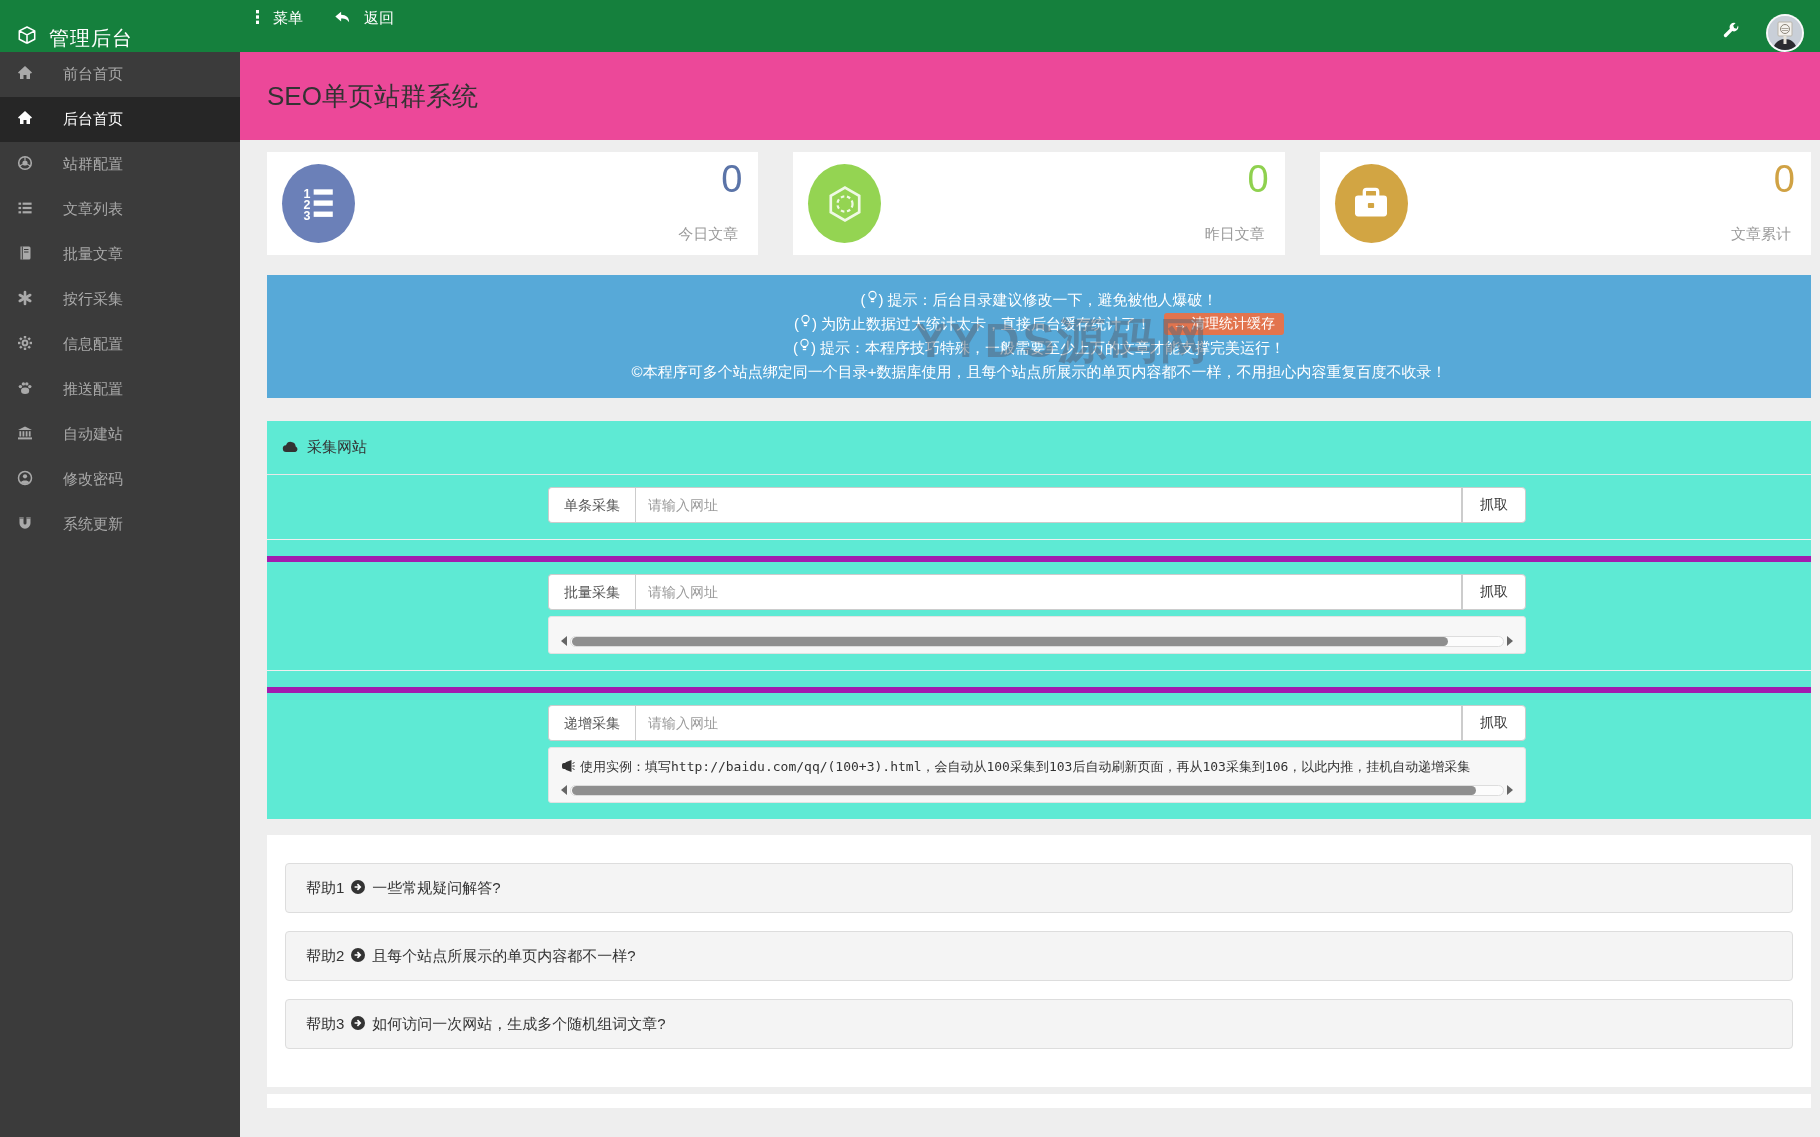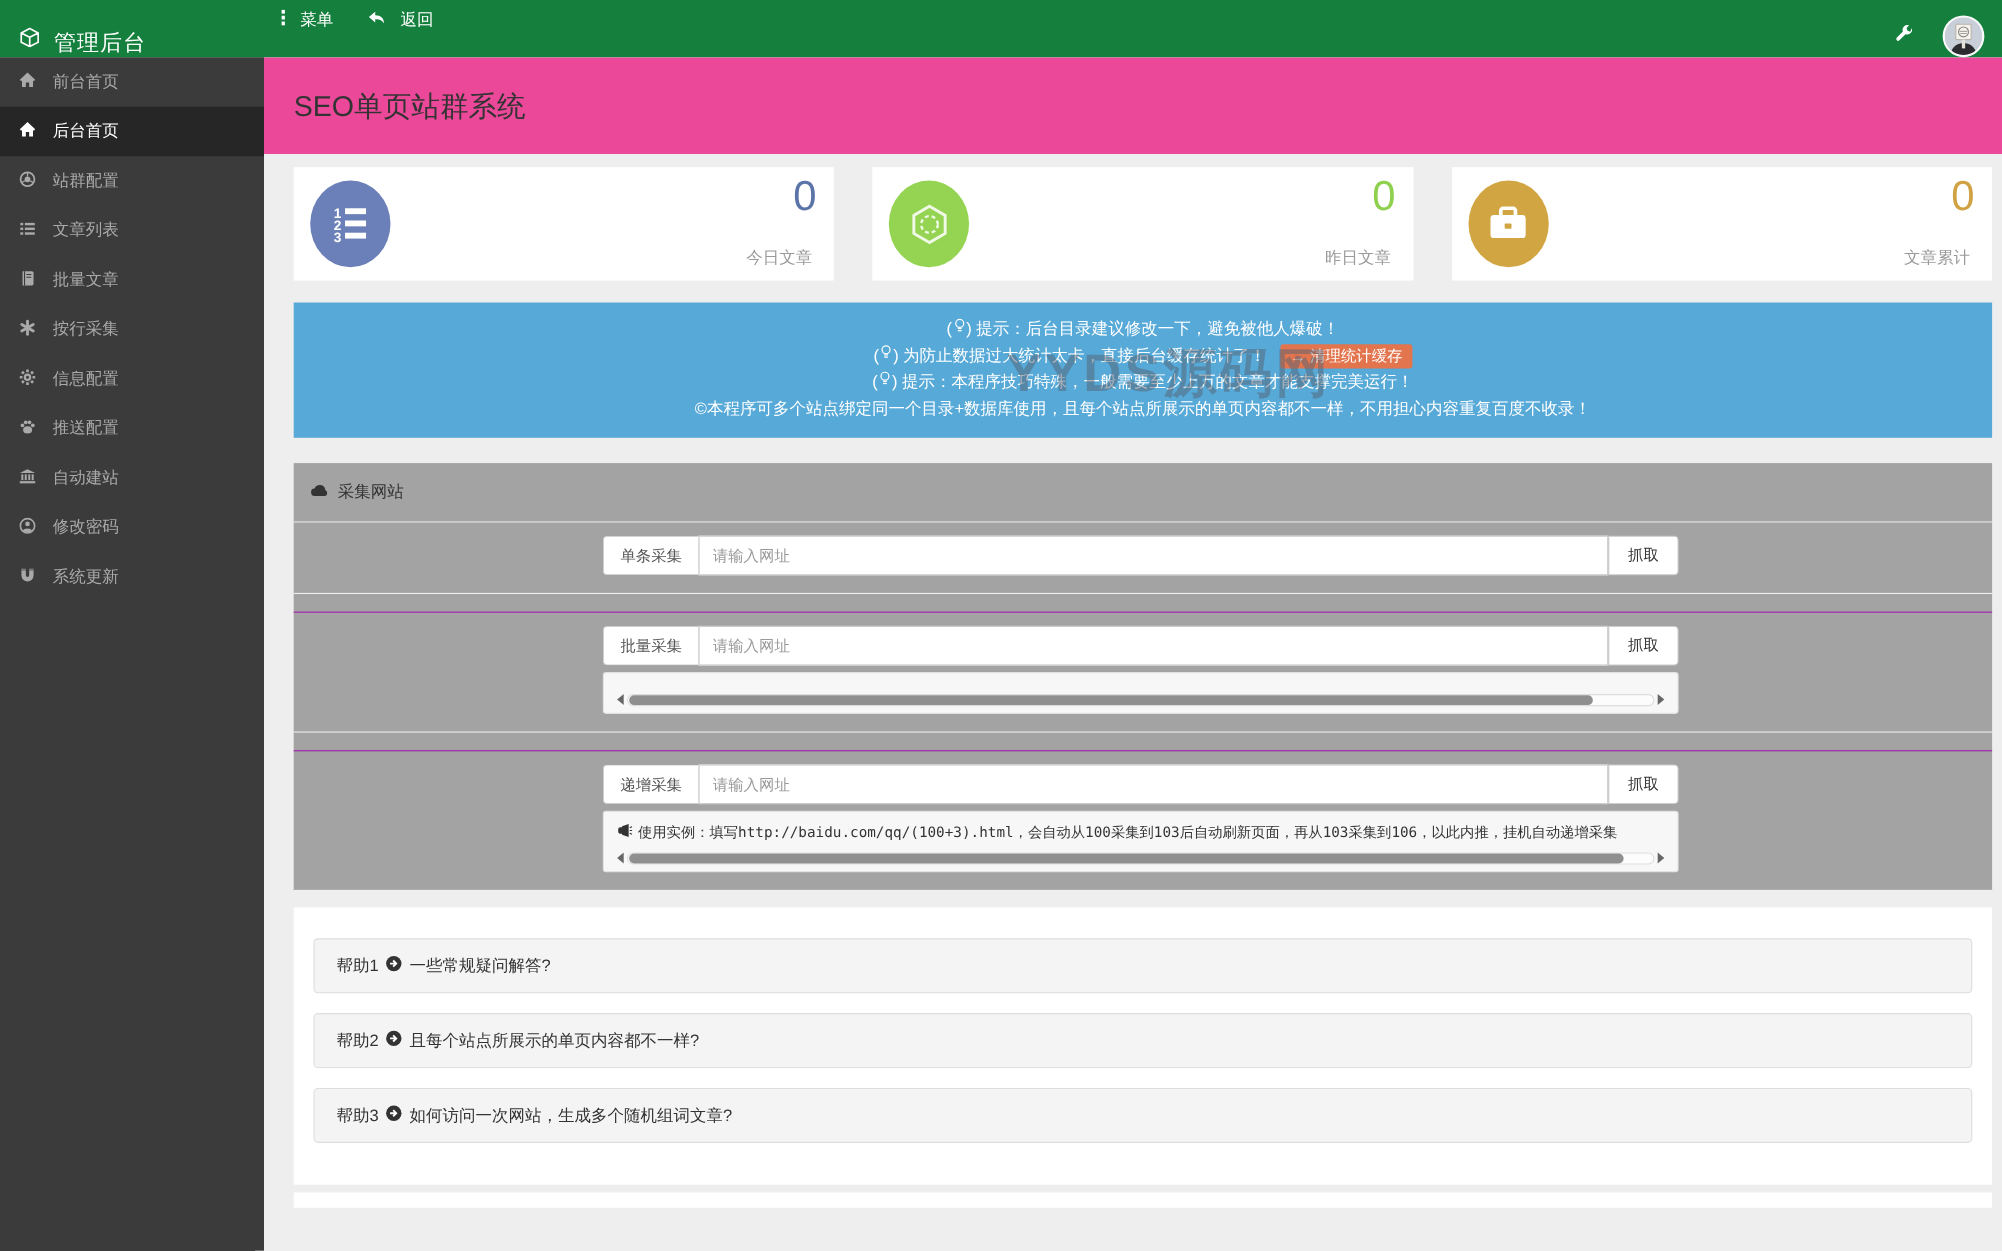--- a/index.html
+++ b/index.html
@@ -12,21 +12,21 @@
   .logo { width:240px; display:flex; align-items:center; gap:11px; padding-left:16px;
     font-size:20px; letter-spacing:1px; cursor:pointer; }
   .top-item { display:flex; align-items:center; gap:13px; padding:0 15px; font-size:15px;
     height:68px; cursor:pointer; }
   .topbar-right { margin-left:auto; display:flex; align-items:center; gap:26px; padding-right:16px; }
   .avatar-ring { width:38px; height:38px; border-radius:50%; border:2px solid rgba(255,255,255,.85);
     overflow:hidden; background:#d8dde4; cursor:pointer; }
 
   
   .sidebar { position:absolute; top:52px; left:0; bottom:0; width:240px; background:#3b3b3b; }
-  .side-item { height:45px; display:flex; align-items:center; gap:15px; padding-left:17px;
+  .side-item { height:45px; display:flex; align-items:center; gap:30px; padding-left:17px;
     color:#a9a9a9; font-size:15px; cursor:pointer; }
   .side-item svg { flex:0 0 auto; }
   .side-item.active { background:#262626; color:#ffffff; }
 
   
   .main { position:absolute; top:52px; left:240px; right:0; bottom:0; background:#eeeeee; overflow:hidden; }
   .title-band { background:#ec4899; height:88px; display:flex; align-items:center; padding-left:27px;
     font-size:26px; color:#333; font-weight:400; }
   .content { padding:12px 9px 0 27px; }
 
@@ -43,25 +43,25 @@
     line-height:24px; position:relative; margin-bottom:23px; }
   .n-line { display:flex; align-items:center; justify-content:center; gap:4px; }
   .bulb-wrap { display:inline-flex; align-items:center; gap:1px; }
   .clear-cache-btn { display:inline-flex; align-items:center; gap:4px; background:#e2744e; color:#fff;
     border:none; padding:2px 9px; border-radius:3px; margin-left:9px; font-size:14px; cursor:pointer; }
   .watermark { position:absolute; left:50%; top:50%; transform:translate(-42%,-34%);
     font-size:48px; font-weight:bold; color:rgba(85,100,115,.5); letter-spacing:3px;
     white-space:nowrap; pointer-events:none; }
 
   
-  .capture-panel { background:#a3a3a3; margin-bottom:15px; }
+  .capture-panel { background:#5eead4; margin-bottom:15px; }
   .panel-header { padding:17px 15px; font-size:15px; color:#333; border-bottom:1px solid #e8e8e8;
     display:flex; align-items:center; gap:8px; }
   .cap-block { padding:12px 0 16px; border-bottom:1px solid #efefef; }
-  .cap-block + .cap-block { border-top:1px solid #a21caf; margin-top:16px; }
+  .cap-block + .cap-block { border-top:6px solid #a21caf; margin-top:16px; }
   .cap-group { width:978px; margin-left:281px; display:flex; height:36px; }
   .cap-addon { border:1px solid #ccc; border-right:none; background:#fff; padding:0 15px;
     line-height:34px; font-size:14px; color:#555; border-radius:4px 0 0 4px; white-space:nowrap; }
   .cap-input { flex:1; border:1px solid #ccc; padding:0 12px; font-size:14px; color:#555; outline:none; }
   .cap-input::placeholder { color:#9a9a9a; }
   .cap-btn { border:1px solid #ccc; background:#fff; padding:0 17px; font-size:14px; color:#333;
     border-radius:0 4px 4px 0; cursor:pointer; }
   .cap-note { width:978px; margin-left:281px; margin-top:6px; background:#f7f7f7;
     border:1px solid #e2e2e2; border-radius:3px; padding:10px 12px 6px; }
   .note-line { display:flex; align-items:center; gap:5px; font-size:13px; color:#333;

